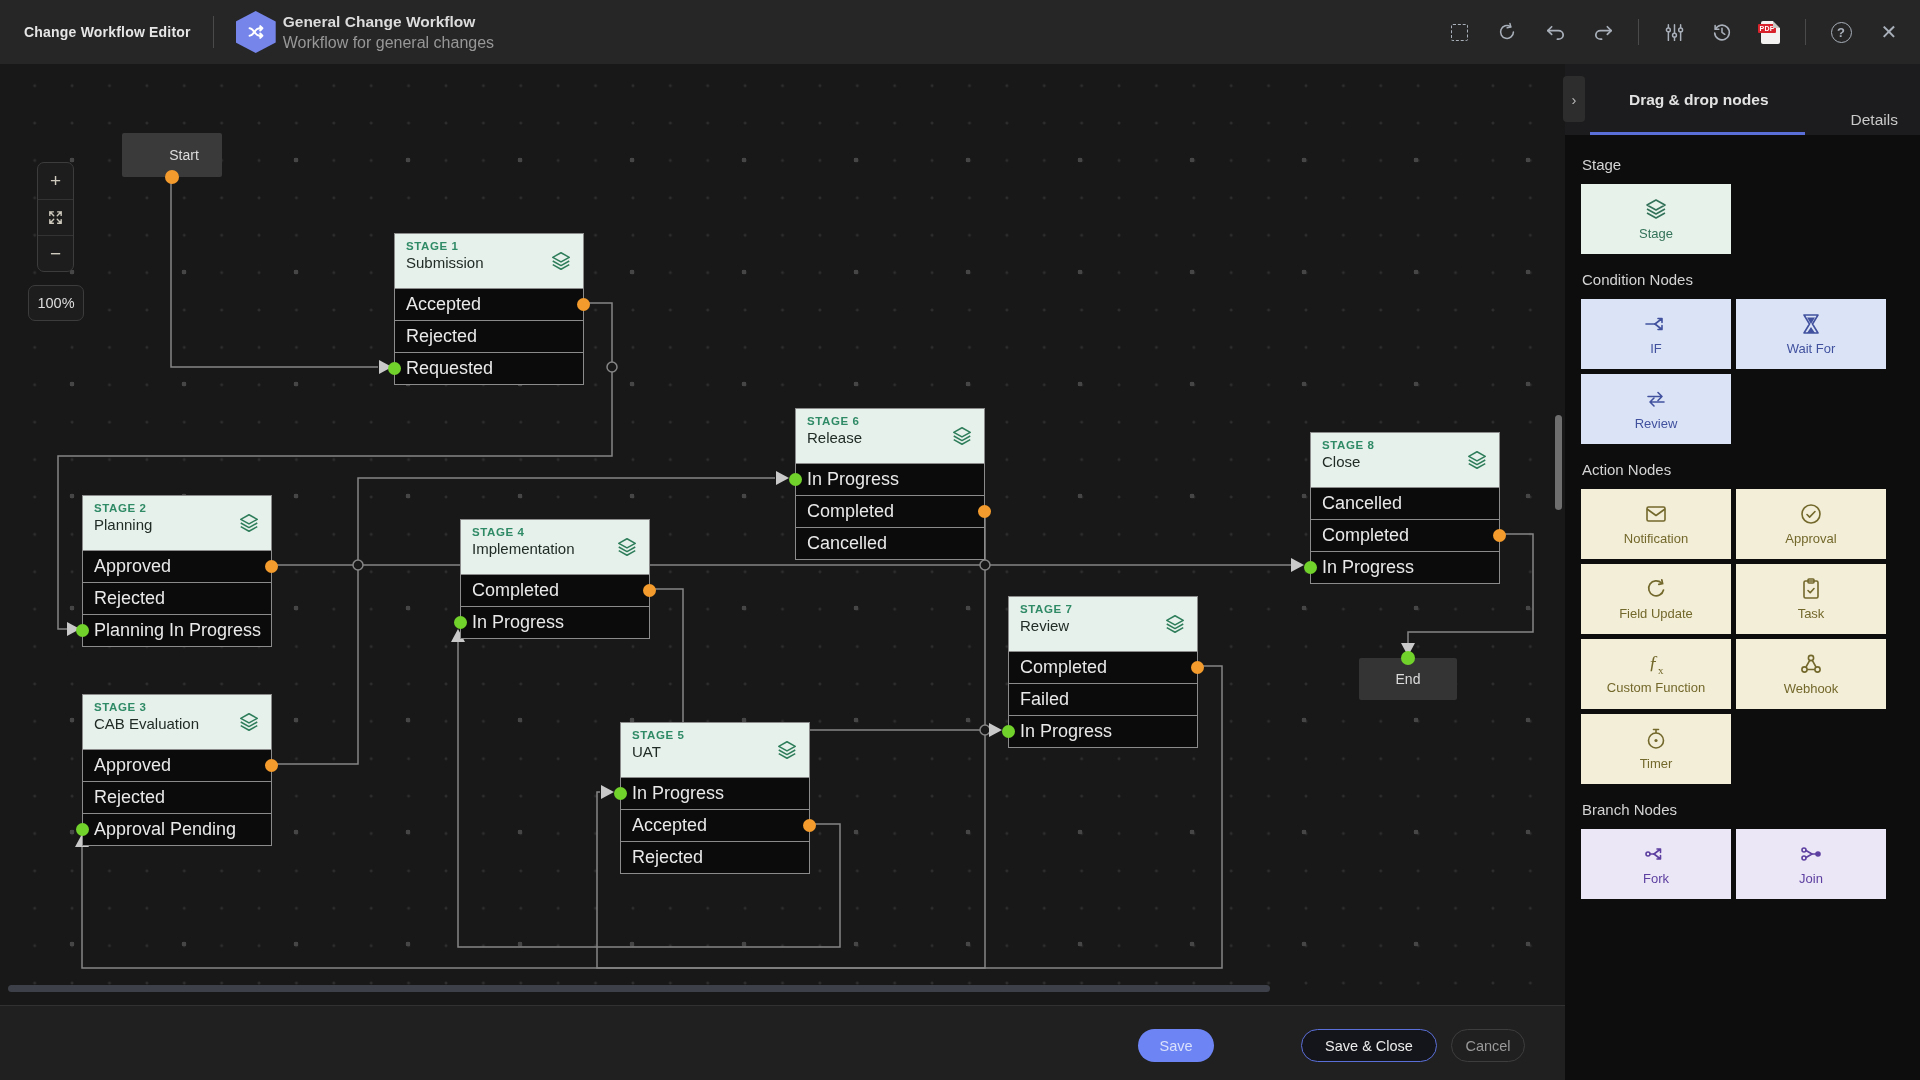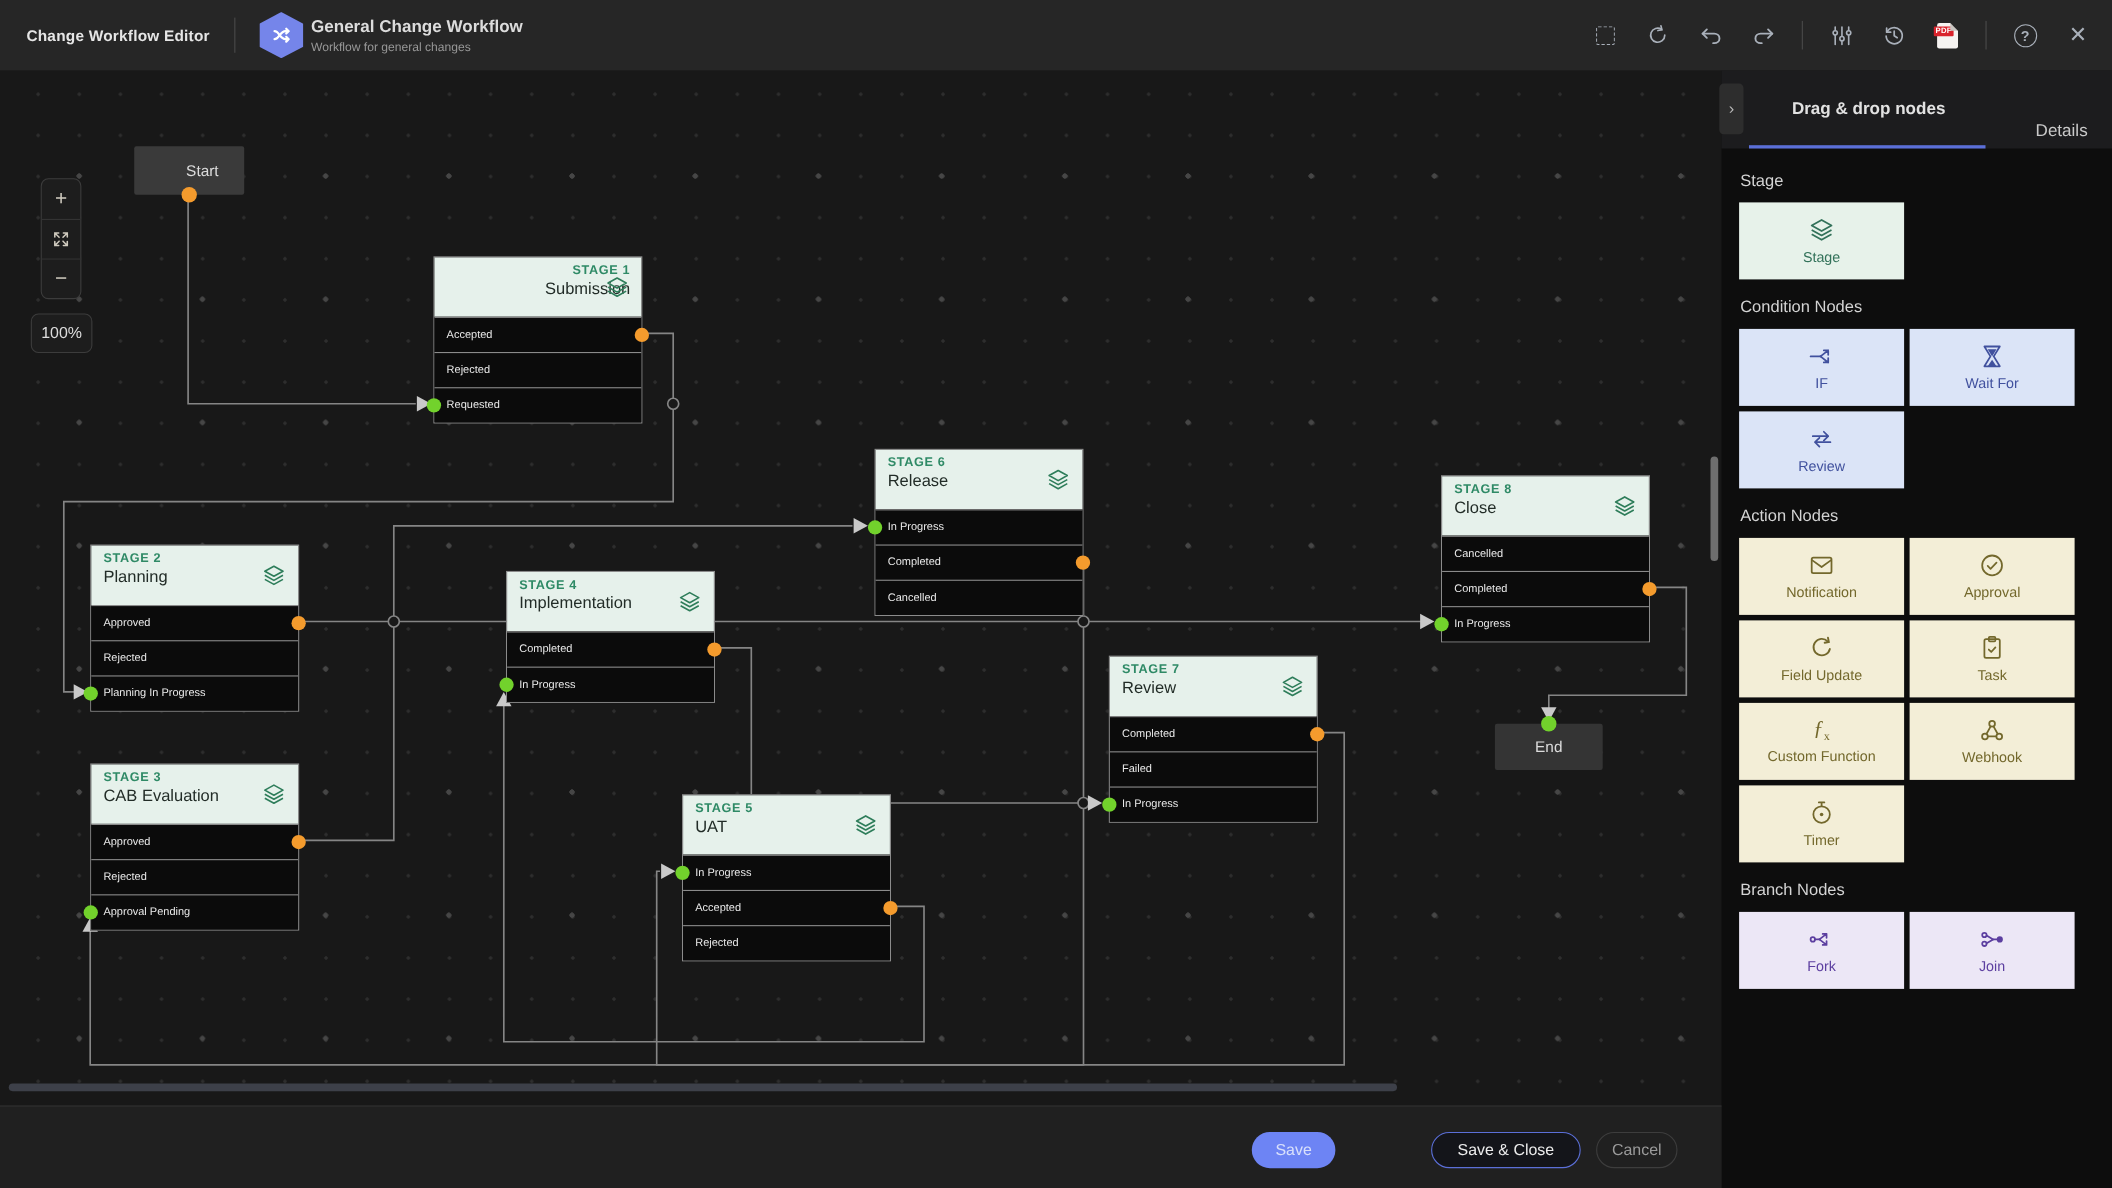--- a/index.html
+++ b/index.html
@@ -7,21 +7,21 @@
   body { font-family:"Liberation Sans","DejaVu Sans",sans-serif; }
   #app { position:relative; width:1920px; height:1080px; background:#181818; }
 
   
   #header { position:absolute; left:0; top:0; width:1920px; height:64px; background:#262626; display:flex; align-items:center; z-index:40; }
   .app-title { color:#e6e6e6; font-size:14px; font-weight:700; margin-left:24px; letter-spacing:.2px; }
   .hdr-divider { width:1px; height:32px; background:#4a4a4a; margin:0 22px; }
   .hex { width:40px; height:42px; background:#7585ea; clip-path:polygon(50% 0,100% 25%,100% 75%,50% 100%,0 75%,0 25%); display:flex; align-items:center; justify-content:center; }
   .wf-titles { margin-left:7px; display:flex; flex-direction:column; justify-content:center; }
   .wf-title { color:#dcdcdc; font-size:15.5px; font-weight:700; }
-  .wf-sub { color:#979797; font-size:11px; margin-top:3px; }
+  .wf-sub { color:#979797; font-size:16px; margin-top:3px; }
   #toolbar { position:absolute; right:18px; top:0; height:64px; display:flex; align-items:center; gap:22px; }
   .tbtn { width:26px; height:26px; display:flex; align-items:center; justify-content:center; color:#a9b0ba; cursor:pointer; }
   .tbtn svg { display:block; }
   .tb-sep { width:1px; height:26px; background:#4a4a4a; }
   .marquee { width:17px; height:17px; border:1.6px dashed #a9b0ba; border-radius:2px; }
   .pdf-badge { position:relative; width:19px; height:23px; background:#f5f3f1; border-radius:2px; }
   .pdf-badge::after { content:""; position:absolute; right:0; top:0; border-style:solid; border-width:0 7px 7px 0; border-color:transparent #262626 #c9c5c1 transparent; }
   .pdf-txt { position:absolute; left:-3px; top:3px; background:#d9232c; color:#fff; font-size:7px; font-weight:700; padding:1px 2px; border-radius:1px; letter-spacing:.3px; }
   .helpc { width:21px; height:21px; border:1.6px solid #a9b0ba; border-radius:50%; display:flex; align-items:center; justify-content:center; font-size:13px; font-weight:700; }
   .closex { font-size:20px; line-height:1; }
@@ -33,21 +33,21 @@
       radial-gradient(circle, #2e2e2e 1.3px, transparent 1.7px);
     background-size:112px 112px, 37.4px 37.4px;
     background-position:16px 40px, 16px 3px; }
   #edges { position:absolute; left:0; top:-64px; width:1565px; height:1080px; pointer-events:none; }
 
   .flow-node { position:absolute; width:190px; border:1px solid #8b8b8b; background:#0b0b0b; cursor:grab; }
   .node-head { height:54px; background:#e6f1eb; padding:6px 10px 0 11px; position:relative; }
   .node-tag { color:#2f8a66; font-size:11.5px; font-weight:700; letter-spacing:.6px; }
   .node-name { color:#222c27; font-size:15px; margin-top:2px; }
   .node-head .layers-ic { position:absolute; right:11px; top:16px; color:#2e7d5a; }
-  .node-row { height:32px; border-top:1px solid #8b8b8b; color:#e9e9e9; font-size:10px; display:flex; align-items:center; padding-left:11px; position:relative; background:#0b0b0b; }
+  .node-row { height:32px; border-top:1px solid #8b8b8b; color:#e9e9e9; font-size:18px; display:flex; align-items:center; padding-left:11px; position:relative; background:#0b0b0b; }
   .port { position:absolute; width:13px; height:13px; border-radius:50%; top:9px; z-index:5; }
   .port.out { right:-7px; background:#f49b2d; }
   .port.in { left:-7px; background:#72d22c; }
 
   .term-node { position:absolute; background:#3a3a3a; color:#dcdcdc; font-size:14px; display:flex; align-items:center; justify-content:center; border-radius:2px; cursor:grab; }
   .term-node .tport { position:absolute; width:14px; height:14px; border-radius:50%; left:50%; transform:translateX(-50%); }
 
   
   #zoomctl { position:absolute; left:37px; top:98px; width:37px; background:#1d1d1d; border:1px solid #3c3c3c; border-radius:7px; overflow:hidden; z-index:10; }
   .zbtn { height:36px; display:flex; align-items:center; justify-content:center; color:#cfcabe; font-size:19px; cursor:pointer; border-top:1px solid #333; }
@@ -209,21 +209,21 @@
 
     <div class="term-node" style="left:122px; top:69px; width:100px; height:44px;padding-left:24px;">
       <span>Start</span>
       <span class="tport" style="bottom:-7px; background:#f49b2d;"></span>
     </div>
     <div class="term-node" style="left:1359px; top:594px; width:98px; height:42px; background:#343434;">
       <span>End</span>
       <span class="tport" style="top:-7px; background:#72d22c;"></span>
     </div>
 
-    <div class="flow-node" style="left:394px; top:169px;text-align:right;">
+    <div class="flow-node" style="left:394px; top:169px;">
       <div class="node-head">
         <div class="node-tag">STAGE 1</div>
         <div class="node-name">Submission</div>
         <svg class="layers-ic" width="22" height="22" viewBox="0 0 24 24" fill="none" stroke="currentColor" stroke-width="1.6" stroke-linejoin="round">
             <path d="M12 3 L21 8 12 13 3 8 Z"></path>
             <path d="M3 12 l9 5 9 -5"></path>
             <path d="M3 16 l9 5 9 -5"></path>
           </svg>
       </div>
       <div class="node-row">

